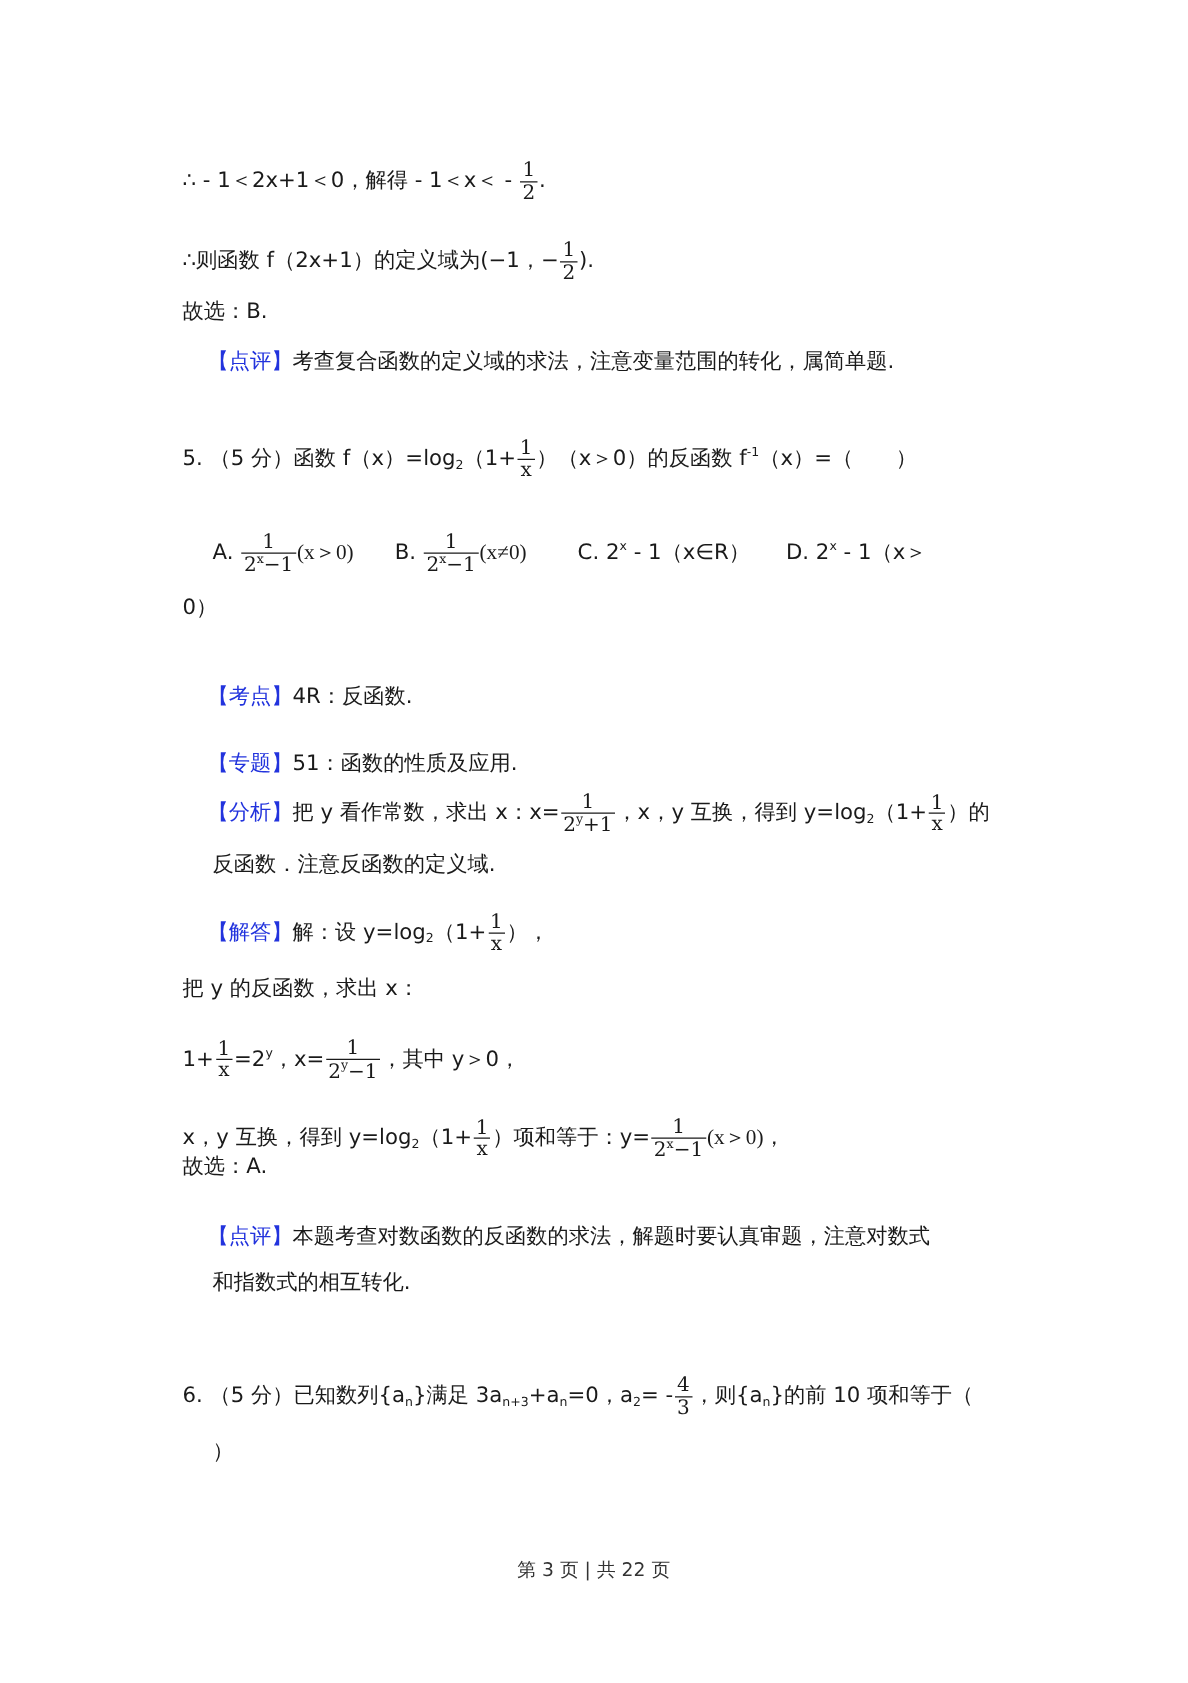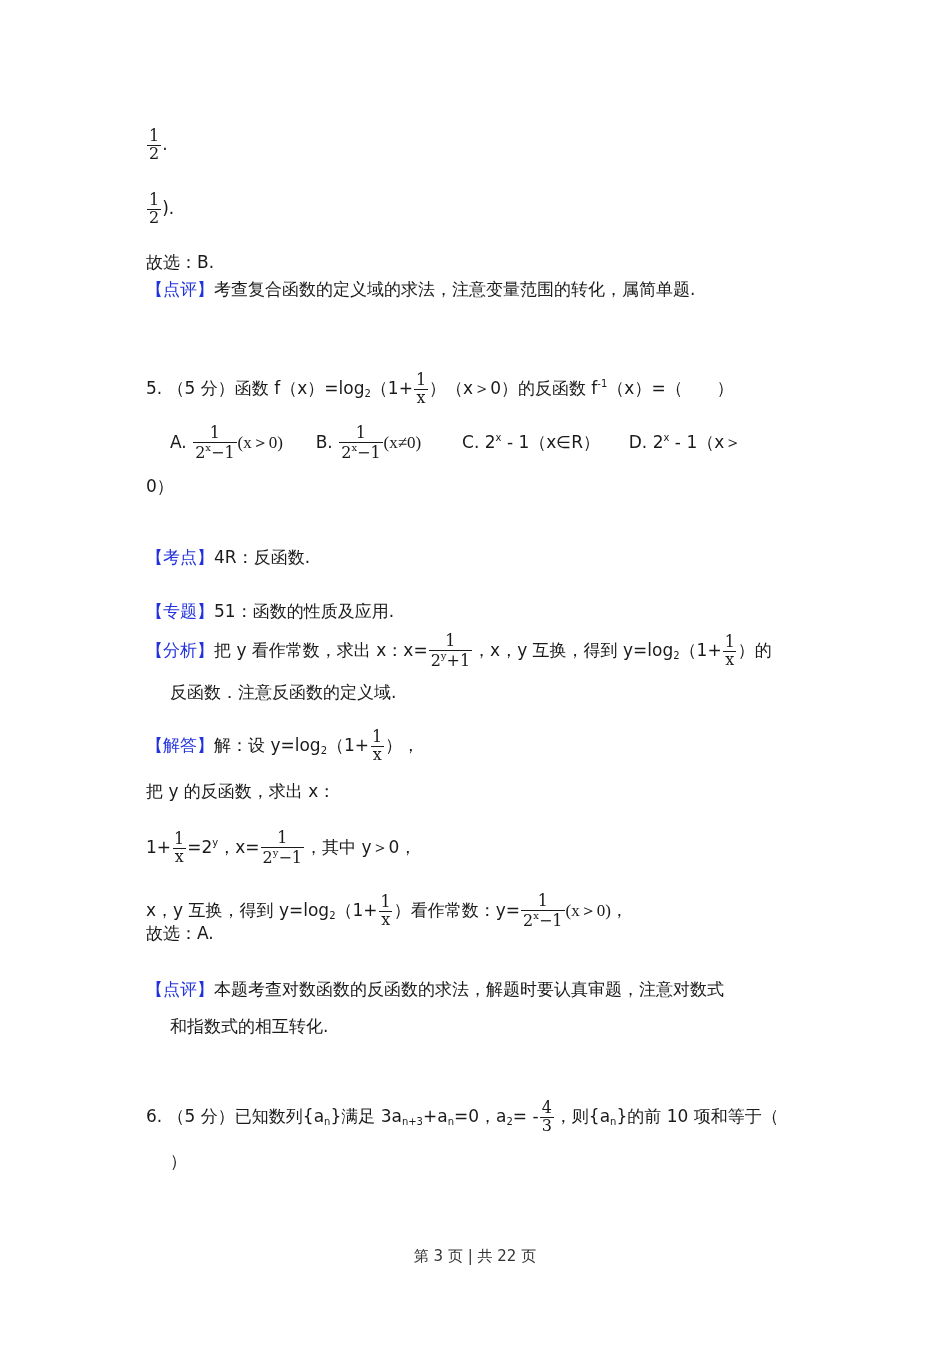--- a/index.html
+++ b/index.html
@@ -1,53 +1,54 @@
 <!DOCTYPE html>
 <html><head>
 <meta charset="utf-8">
 <style>
   html, body { margin: 0; padding: 0; background: #ffffff; }
   body { width: 950px; height: 1346px; position: relative; overflow: hidden;
          font-family: "DejaVu Sans", "Liberation Sans", sans-serif; color: #1a1a1a; }
   .line { position: absolute; left: 146px; font-size: 17px; white-space: nowrap; line-height: 1; }
-  .tag { color: #2233dd; }
+  .tag { color: #2233dd; margin-left: 20px; }
   .frac { display: inline-flex; flex-direction: column; align-items: center; vertical-align: middle;
           font-family: "DejaVu Serif", "Liberation Serif", serif; font-size: 16px; line-height: 1.05; margin: 0 1px; }
   .frac .num { padding: 0 2px; }
   .frac .den { border-top: 1px solid #1a1a1a; padding: 0 2px; }
   .serif { font-family: Liberation Serif, serif; }
   sub { font-size: 10px; vertical-align: -3px; }
   sup { font-size: 10px; vertical-align: 7px; }
   .indent { left: 170px; }
   .footer { position: absolute; left: 0; width: 950px; top: 1247px; text-align: center; font-size: 15px; color: #333; }
 </style>
 </head>
 <body>
 
 <div class="line" style="top:128px">
+  <span>∴ - 1＜2x+1＜0，解得 - 1＜x＜ -</span>
   <span class="frac">
       <span class="num">1</span>
       <span class="den">2</span>
     </span><span>.</span>
 </div>
 
 <div class="line" style="top:192px">
-  <span class="frac">
+  <span>∴则函数 f（2x+1）的定义域为(−1，−</span><span class="frac">
       <span class="num">1</span>
       <span class="den">2</span>
     </span><span>).</span>
 </div>
 
-<div class="line" style="top:254px">故选：B.</div>
+<div class="line" style="top:241px">故选：B.</div>
 
 <div class="line" style="top:281px">
   <span class="tag">【点评】</span><span>考查复合函数的定义域的求法，注意变量范围的转化，属简单题.</span>
 </div>
 
-<div class="line" style="top:372px">
+<div class="line" style="top:350px">
   <span>5. （5 分）函数 f（x）=log</span><sub>2</sub><span>（1+</span><span class="frac">
       <span class="num">1</span>
       <span class="den">x</span>
     </span><span>）（x＞0）的反函数 f</span><sup>-1</sup><span>（x）=（　　）</span>
 </div>
 
 <div class="line" style="top:425px; left:170px">
   <span>
     <span>A.</span>
     <span class="frac">
@@ -109,21 +110,21 @@
     </span><span>=2</span><sup>y</sup><span>，x=</span><span class="frac">
       <span class="num">1</span>
       <span class="den"><span>2</span><sup>y</sup><span>−1</span></span>
     </span><span>，其中 y＞0，</span>
 </div>
 
 <div class="line" style="top:893px">
   <span>x，y 互换，得到 y=log</span><sub>2</sub><span>（1+</span><span class="frac">
       <span class="num">1</span>
       <span class="den">x</span>
-    </span><span>）看作常数：y=</span><span class="frac">
+    </span><span>）项和等于：y=</span><span class="frac">
       <span class="num">1</span>
       <span class="den"><span>2</span><sup>x</sup><span>−1</span></span>
     </span><span class="serif">(x＞0)，</span>
 </div>
 
 <div class="line" style="top:925px">故选：A.</div>
 
 <div class="line" style="top:981px">
   <span class="tag">【点评】</span><span>本题考查对数函数的反函数的求法，解题时要认真审题，注意对数式</span>
 </div>

